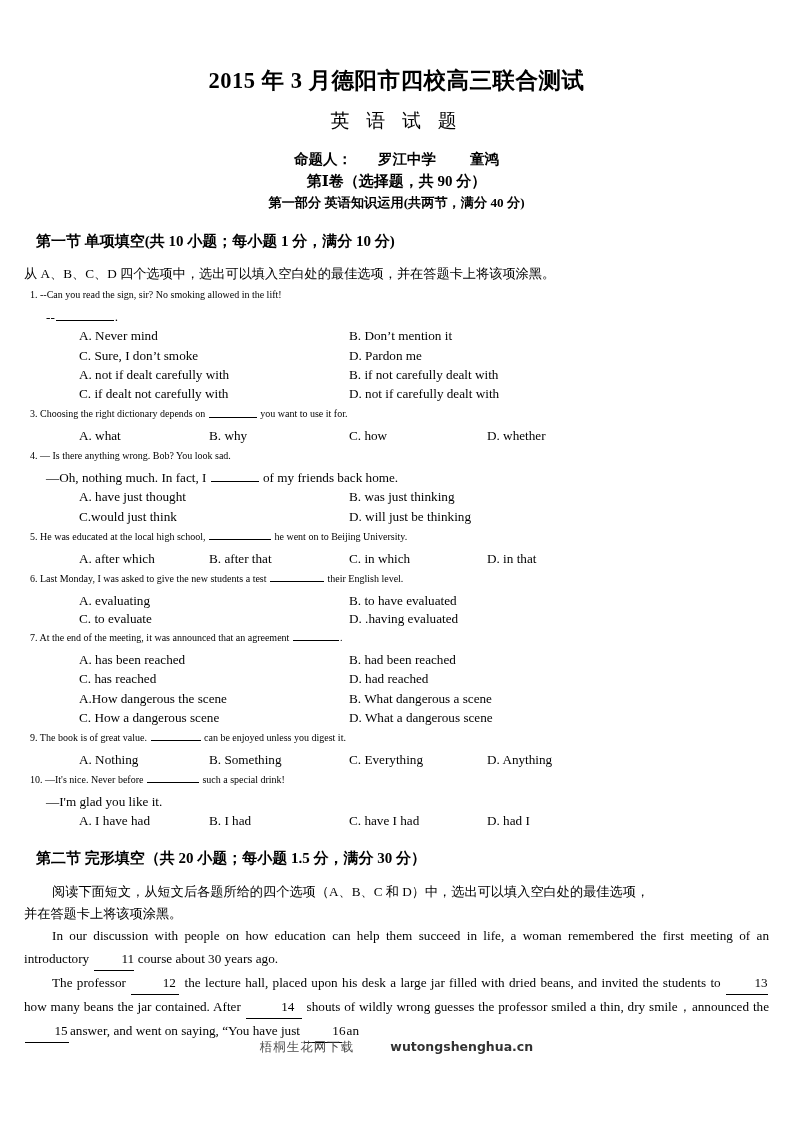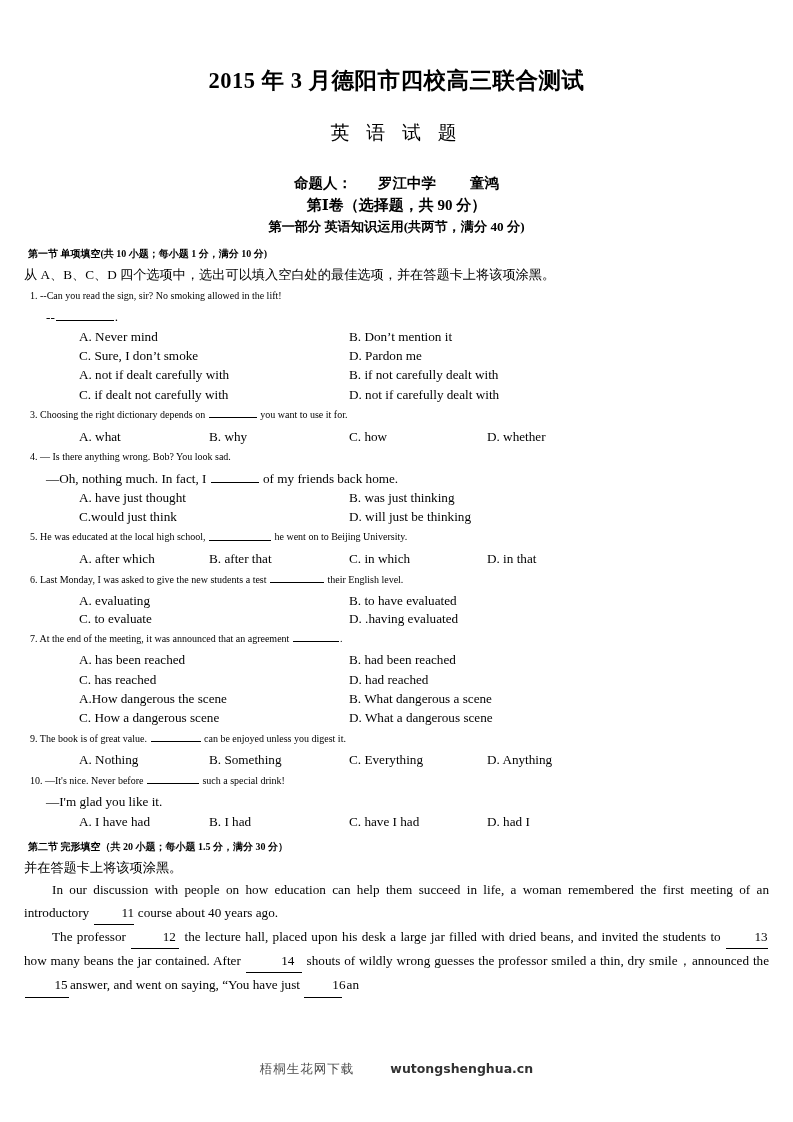--- a/index.html
+++ b/index.html
@@ -25,21 +25,21 @@
     font-weight:bold;
     letter-spacing:.5px;
     margin:0;
     padding-top:67px;
     line-height:1.25;
   }
   .doc-subtitle{
     text-align:center;
     font-size:19px;
     font-weight:normal;
-    margin:12px;
+    margin:0;
     padding-top:14px;
     line-height:1.3;
     letter-spacing:6px;
   }
   .author-line{
     text-align:center;
     font-size:14.5px;
     font-weight:bold;
     margin:0;
     padding-top:15px;
@@ -59,24 +59,24 @@
     text-align:center;
     font-size:13.2px;
     font-weight:bold;
     margin:0;
     line-height:1.55;
     padding-top:1px;
   }
 
   
   .sect-head{
-    font-size:10px;
+    font-size:15px;
     font-weight:bold;
     line-height:1.5;
-    margin:4px;
+    margin:12px;
     padding-top:4px;
   }
   .instr{
     font-size:13.2px;
     line-height:1.52;
     margin:0;
   }
   .instr-indent{
     font-size:13.2px;
     line-height:1.72;
@@ -139,21 +139,20 @@
 
   
   .footer{
     position:absolute;
     left:0;right:0;
     top:1039px;
     text-align:center;
     font-size:12.5px;
     color:#4a4a4a;
     font-family:"DejaVu Sans","Liberation Sans",sans-serif;
-    margin-top:22px;
   }
   .footer .cn{letter-spacing:1px;}
   .footer .sp{display:inline-block;width:36px;}
   .footer .url{font-weight:bold;color:#333;}
 </style>
 </head>
 <body>
 
 <div class="page">
 
@@ -257,23 +256,24 @@
   <p class="q-stem"><span>10.</span> <span>—It's nice. Never before </span><span class="blank" style="width:52px"></span><span> such a special drink!</span></p>
   <p class="q-sub">—I'm glad you like it.</p>
   <div class="opts">
     <span class="opt" style="left:55px">A.  I have had</span>
     <span class="opt" style="left:185px">B.  I had</span>
     <span class="opt" style="left:325px">C.  have I had</span>
     <span class="opt" style="left:463px">D.  had I</span>
   </div>
 
   <p class="sect-head">第二节  完形填空（共 20 小题；每小题 1.5 分，满分 30 分）</p>
+  <p class="instr-indent">阅读下面短文，从短文后各题所给的四个选项（A、B、C 和 D）中，选出可以填入空白处的最佳选项，</p>
   <p class="instr">并在答题卡上将该项涂黑。</p>
 
-  <p class="para"><span>In our discussion with people on how education can help them succeed in life, a woman remembered the first meeting of an introductory </span><span class="numblank" style="width:40px">11</span><span> course about 40 years ago.</span></p>
+  <p class="para"><span>In our discussion with people on how education can help them succeed in life, a woman remembered the first meeting of an introductory </span><span class="numblank" style="width:40px">11</span><span> course about 30 years ago.</span></p>
 
   <p class="para"><span>The professor </span><span class="numblank" style="width:48px">12</span><span> the lecture hall, placed upon his desk a large jar filled with dried beans, and invited the students to </span><span class="numblank" style="width:42px">13</span><span> how many beans the  jar contained. After </span><span class="numblank" style="width:56px">14</span><span> shouts of wildly wrong guesses the professor smiled a thin, dry smile，announced the</span><span class="numblank" style="width:44px">15</span><span>answer, and went on saying, “You have just </span><span class="numblank" style="width:38px">16</span><span> an</span></p>
 
   <div class="footer">
     <span class="cn">梧桐生花网下载</span><span class="sp"></span><span class="url">wutongshenghua.cn</span>
   </div>
 
 </div>
 
 </body></html>

